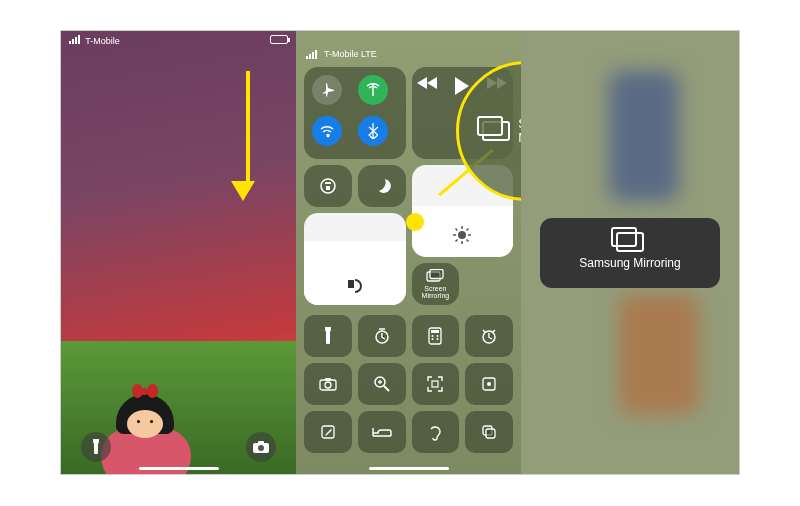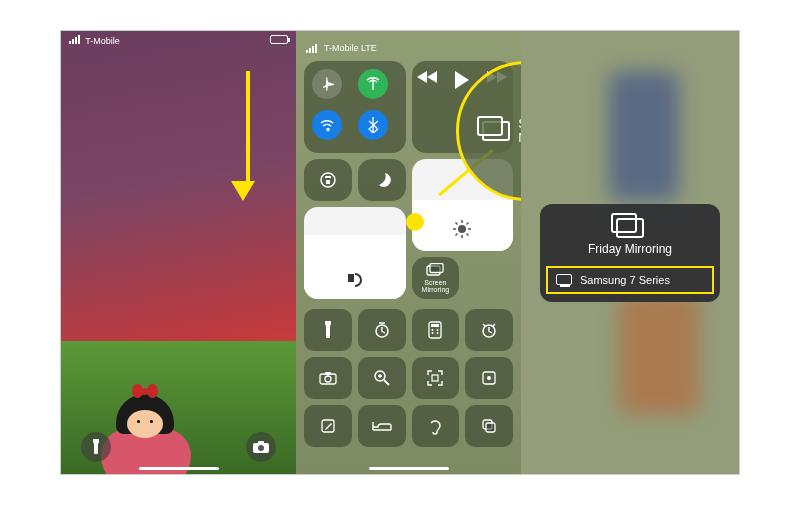--- a/index.html
+++ b/index.html
@@ -50,21 +50,21 @@
   .bow::before,.bow::after{content:"";position:absolute;width:11px;height:14px;background:#c62828;border-radius:50%;}
   .bow::before{left:0}.bow::after{right:0;}
   .bow .knot{width:7px;height:7px;background:#c62828;border-radius:50%;position:absolute;left:9px;top:4px;}
   .dress{width:90px;height:60px;background:#d8566a;border-radius:44px 44px 50px 50px;position:absolute;top:34px;left:-15px;}
   .grass{position:absolute;bottom:0;left:0;width:100%;height:30%;background:linear-gradient(#5b9938,#3a6a25);}
   .bottom-icons{position:absolute;bottom:12px;left:0;width:100%;display:flex;justify-content:space-between;padding:0 20px;}
   .circle-btn{width:30px;height:30px;border-radius:50%;background:rgba(60,60,60,.6);display:flex;align-items:center;justify-content:center;color:#fff;}
   .home-ind{position:absolute;bottom:4px;left:50%;transform:translateX(-50%);width:80px;height:3px;border-radius:3px;background:#fff;}
 
   
-  .p2-status{display:flex;gap:4px;align-items:center;padding:12px 10px 4px;color:#fff;font-size:9px;}
+  .p2-status{display:flex;gap:4px;align-items:center;padding:12px 10px 4px;color:#fff;font-size:9px;margin-top:6px;}
   .cc-grid{padding:4px 8px;display:grid;grid-template-columns:1fr 1fr;grid-auto-rows:auto;gap:6px;}
   .tile{background:rgba(50,60,40,.55);border-radius:14px;display:flex;align-items:center;justify-content:center;color:#fff;position:relative;}
   .tile.lg{height:92px;}
   .tile.sm{height:42px;}
   .tile.vert{height:92px;flex-direction:column;}
   .tile-white{background:#f4f4f4;color:#333;}
   .conn-grid{display:grid;grid-template-columns:1fr 1fr;gap:6px;width:100%;height:100%;padding:8px;}
   .round{width:30px;height:30px;border-radius:50%;display:flex;align-items:center;justify-content:center;background:rgba(255,255,255,.18);}
   .round.green{background:#2fb457;}
   .round.blue{background:#167ee6;}
@@ -347,20 +347,16 @@
     </div>
     <div class="pointer-line"></div>
     <div class="pointer-dot"></div>
   </div>
 
   <div class="panel panel3">
     <div class="p3-blur-a"></div>
     <div class="p3-blur-b"></div>
     <div class="mirror-pop">
       <div class="mirror-icon-lg"></div>
-      <div class="mirror-title">Friday Mirroring</div>
-      <div class="device-row">
-        <div class="tv-icon"></div>
-        <span>Samsung 7 Series</span>
-      </div>
+      <div class="mirror-title">Samsung Mirroring</div>
     </div>
   </div>
 </div>
 
 </body></html>

